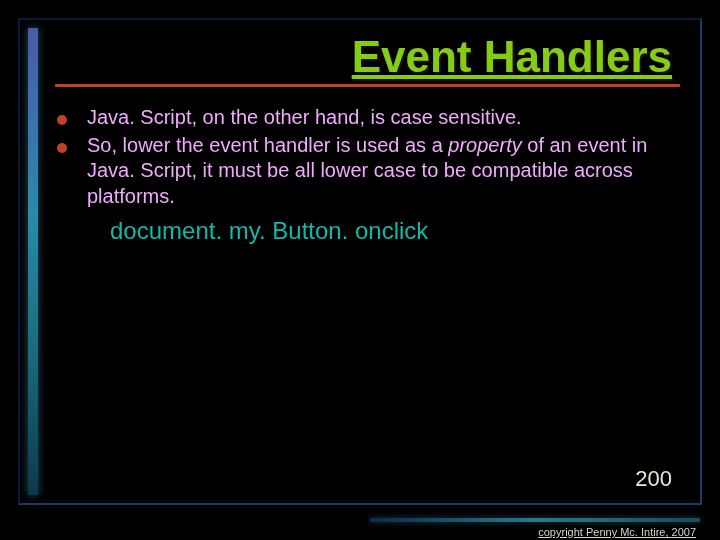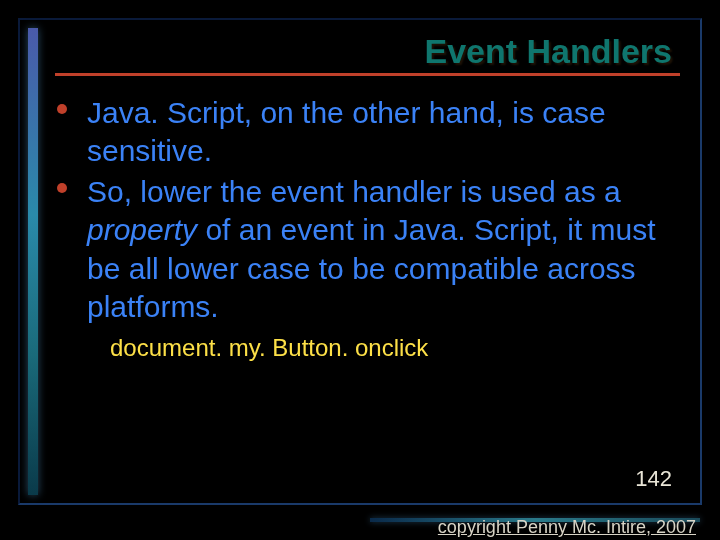--- a/index.html
+++ b/index.html
@@ -48,71 +48,72 @@
     right: 40px;
     bottom: 50px;
   }
   .title-wrap {
     text-align: right;
     padding-right: 8px;
   }
   .title {
     font-family: "Trebuchet MS", Verdana, sans-serif;
     font-weight: bold;
-    font-size: 34px;
-    color: #0f766e;
+    font-size: 44px;
+    color: #84cc16;
     display: inline-block;
     text-shadow: 2px 2px 2px rgba(50,30,10,0.6);
+    text-decoration: underline;
   }
   .title-underline {
     border-bottom: 3px solid #c0402a;
     margin-top: 2px;
     margin-bottom: 18px;
   }
   .bullets {
     list-style: none;
-    color: #3b82f6;
-    font-size: 30px;
+    color: #f0abfc;
+    font-size: 20px;
     line-height: 1.28;
   }
   .bullets > li {
     position: relative;
     padding-left: 32px;
     margin-bottom: 2px;
   }
   .bullet-dot {
     position: absolute;
     left: 2px;
     top: 10px;
     width: 10px;
     height: 10px;
     background: #c0402a;
     border-radius: 50%;
   }
   .italic { font-style: italic; }
   .code-line {
-    color: #fde047;
+    color: #14b8a6;
     font-size: 24px;
     padding-left: 55px;
     margin-top: 8px;
   }
   .page-num {
     position: absolute;
     right: 48px;
     bottom: 48px;
     color: #eae6d8;
     font-size: 22px;
     z-index: 5;
   }
   .copyright {
     position: absolute;
     right: 24px;
     bottom: 2px;
     color: #d8d4c6;
-    font-size: 18px;
+    font-size: 11px;
     text-decoration: underline;
   }
 </style>
 </head>
 <body>
 
 <div class="outer-frame"></div>
 <div class="gradient-bar"></div>
 <div class="gradient-bottom"></div>
 
@@ -129,14 +130,14 @@
     </li>
     <li>
       <span class="bullet-dot"></span>
       <span>So, lower the event handler is used as a </span><span class="italic">property</span><span> of an event in Java. Script, it must be all lower case to be compatible across platforms.</span>
     </li>
   </ul>
 
   <div class="code-line">document. my. Button. onclick</div>
 </div>
 
-<div class="page-num">142</div>
+<div class="page-num">200</div>
 <div class="copyright">copyright Penny Mc. Intire, 2007</div>
 
 </body></html>

